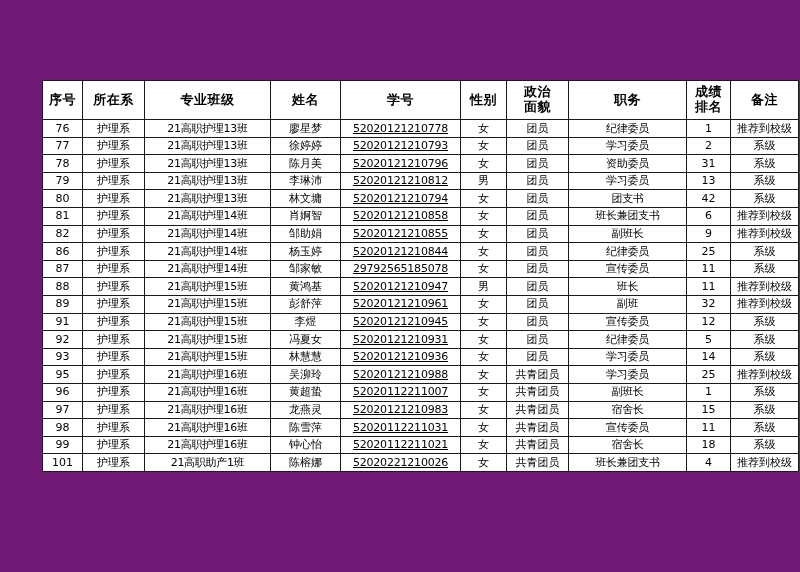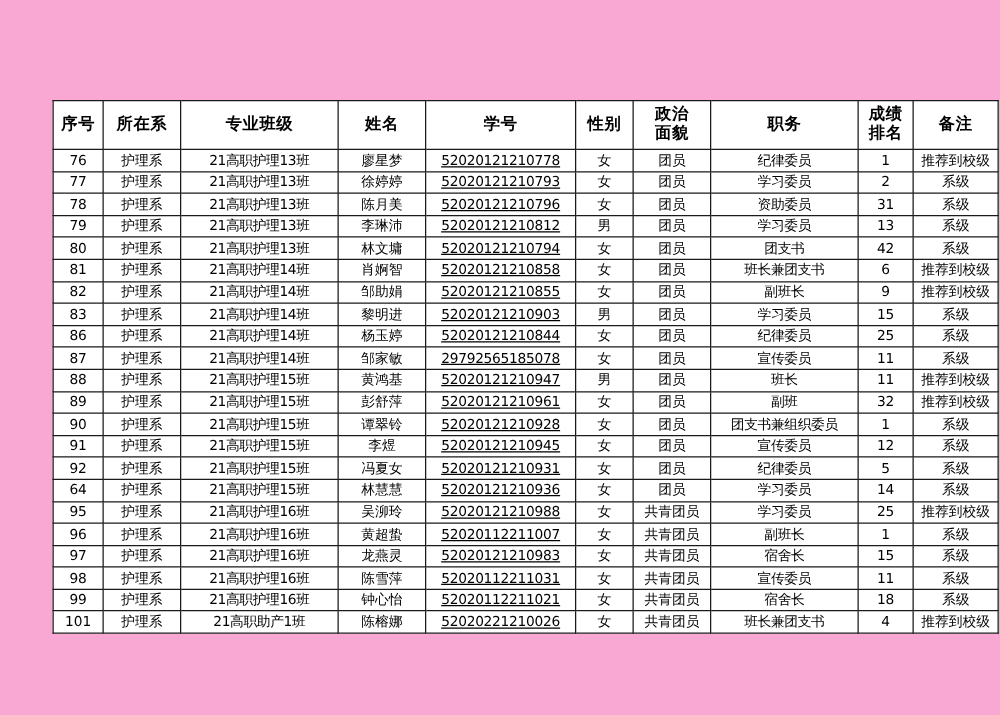--- a/index.html
+++ b/index.html
@@ -10,21 +10,21 @@
     width: 800px;
     height: 572px;
     background: #ffffff;
     font-family: "DejaVu Sans", "Liberation Sans", sans-serif;
     overflow: hidden;
   }
   .page {
     position: relative;
     width: 800px;
     height: 572px;
-    background: #f9a8d4;
+    background: #701a75;
   }
   .table-wrap {
     position: absolute;
     left: 42px;
     top: 80px;
     width: 716px;
   }
   table.roster {
     border-collapse: collapse;
     width: 716px;
@@ -189,32 +189,20 @@
             <td class="cell-class">21高职护理14班</td>
             <td>邹助娟</td>
             <td class="cell-id">52020121210855</td>
             <td>女</td>
             <td>团员</td>
             <td class="cell-duty">副班长</td>
             <td>9</td>
             <td>推荐到校级</td>
           </tr>
           <tr>
-            <td>83</td>
-            <td>护理系</td>
-            <td class="cell-class">21高职护理14班</td>
-            <td>黎明进</td>
-            <td class="cell-id">52020121210903</td>
-            <td>男</td>
-            <td>团员</td>
-            <td class="cell-duty">学习委员</td>
-            <td>15</td>
-            <td>系级</td>
-          </tr>
-          <tr>
             <td>86</td>
             <td>护理系</td>
             <td class="cell-class">21高职护理14班</td>
             <td>杨玉婷</td>
             <td class="cell-id">52020121210844</td>
             <td>女</td>
             <td>团员</td>
             <td class="cell-duty">纪律委员</td>
             <td>25</td>
             <td>系级</td>
@@ -249,32 +237,20 @@
             <td class="cell-class">21高职护理15班</td>
             <td>彭舒萍</td>
             <td class="cell-id">52020121210961</td>
             <td>女</td>
             <td>团员</td>
             <td class="cell-duty">副班</td>
             <td>32</td>
             <td>推荐到校级</td>
           </tr>
           <tr>
-            <td>90</td>
-            <td>护理系</td>
-            <td class="cell-class">21高职护理15班</td>
-            <td>谭翠铃</td>
-            <td class="cell-id">52020121210928</td>
-            <td>女</td>
-            <td>团员</td>
-            <td class="cell-duty">团支书兼组织委员</td>
-            <td>1</td>
-            <td>系级</td>
-          </tr>
-          <tr>
             <td>91</td>
             <td>护理系</td>
             <td class="cell-class">21高职护理15班</td>
             <td>李煜</td>
             <td class="cell-id">52020121210945</td>
             <td>女</td>
             <td>团员</td>
             <td class="cell-duty">宣传委员</td>
             <td>12</td>
             <td>系级</td>
@@ -285,21 +261,21 @@
             <td class="cell-class">21高职护理15班</td>
             <td>冯夏女</td>
             <td class="cell-id">52020121210931</td>
             <td>女</td>
             <td>团员</td>
             <td class="cell-duty">纪律委员</td>
             <td>5</td>
             <td>系级</td>
           </tr>
           <tr>
-            <td>64</td>
+            <td>93</td>
             <td>护理系</td>
             <td class="cell-class">21高职护理15班</td>
             <td>林慧慧</td>
             <td class="cell-id">52020121210936</td>
             <td>女</td>
             <td>团员</td>
             <td class="cell-duty">学习委员</td>
             <td>14</td>
             <td>系级</td>
           </tr>

